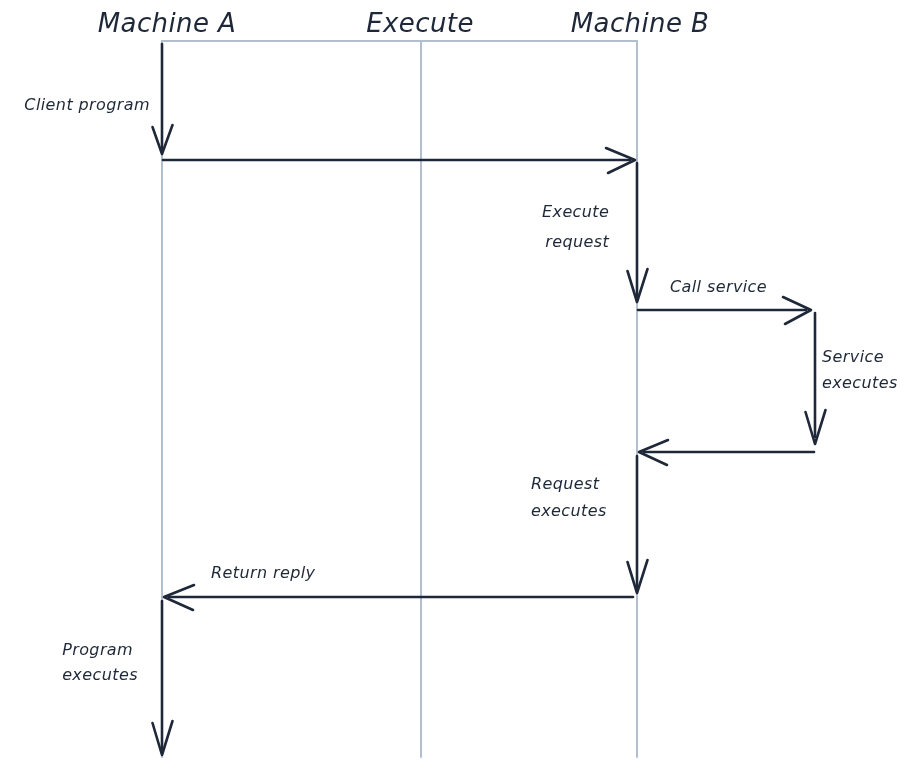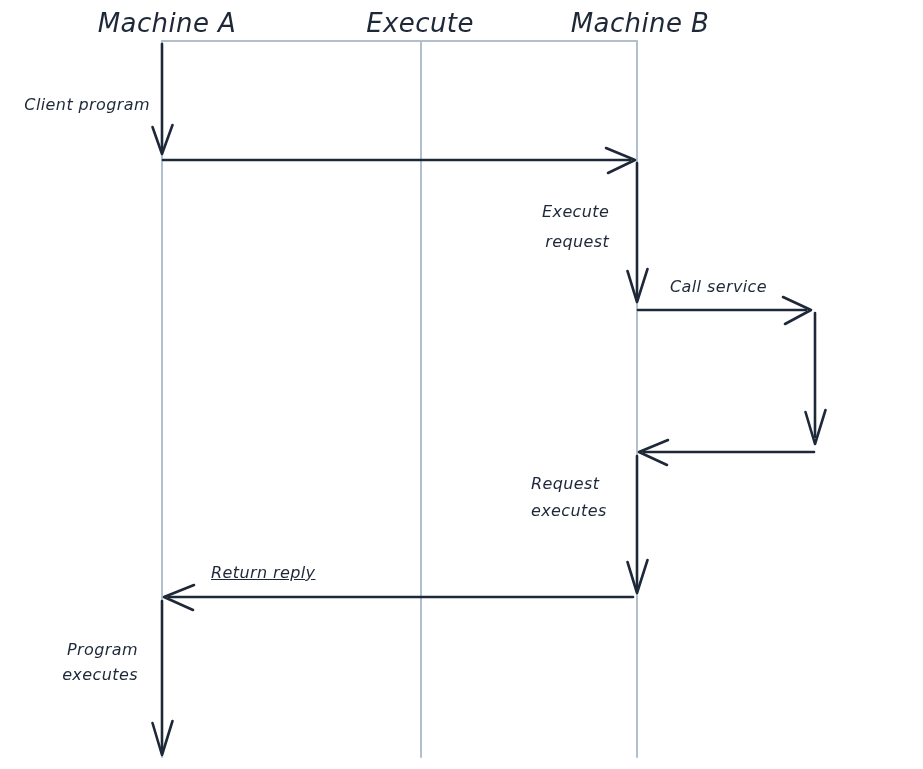--- a/index.html
+++ b/index.html
@@ -50,22 +50,22 @@
     top: 11px;
     font-size: 26px;
     transform: translateX(-50%);
   }
   .two-line { white-space: normal; }
   .lbl-client-program   { top: 93px;  right: 773px; }
   .lbl-execute-request  { top: 197px; left: 542px; line-height: 30px; text-align: right; }
   .lbl-call-service     { top: 275px; left: 656px; margin-left: 14px; }
   .lbl-service-executes { top: 344px; left: 822px; line-height: 26px; }
   .lbl-request-completes{ top: 470px; left: 531px; line-height: 27px; }
-  .lbl-return-reply     { top: 561px; left: 211px; text-decoration: underline; }
-  .lbl-program-continues{ top: 637px; left: 100px; transform: translateX(-50%); text-align: right; line-height: 25px; }
+  .lbl-return-reply     { top: 561px; left: 211px; }
+  .lbl-program-continues{ top: 637px; left: 100px; transform: translateX(-50%); text-align: left; line-height: 25px; }
 </style>
 </head>
 <body>
 
 <div class="canvas">
 
   <svg class="diagram-strokes" width="923" height="769" viewBox="0 0 923 769">
 
     <path class="stroke-light" d="M162 41 H637"></path>
     <path class="stroke-light" d="M162 41 V757"></path>
@@ -124,20 +124,24 @@
 
   <div class="label lbl-client-program">Client program</div>
 
   <div class="label two-line lbl-execute-request">
     <div>Execute</div>
     <div>request</div>
   </div>
 
   <div class="label lbl-call-service">Call service</div>
 
+  <div class="label two-line lbl-service-executes">
+    <div>Service</div>
+    <div>executes</div>
+  </div>
 
   <div class="label two-line lbl-request-completes">
     <div>Request</div>
     <div>executes</div>
   </div>
 
   <div class="label lbl-return-reply">Return reply</div>
 
   <div class="label two-line lbl-program-continues">
     <div>Program</div>

